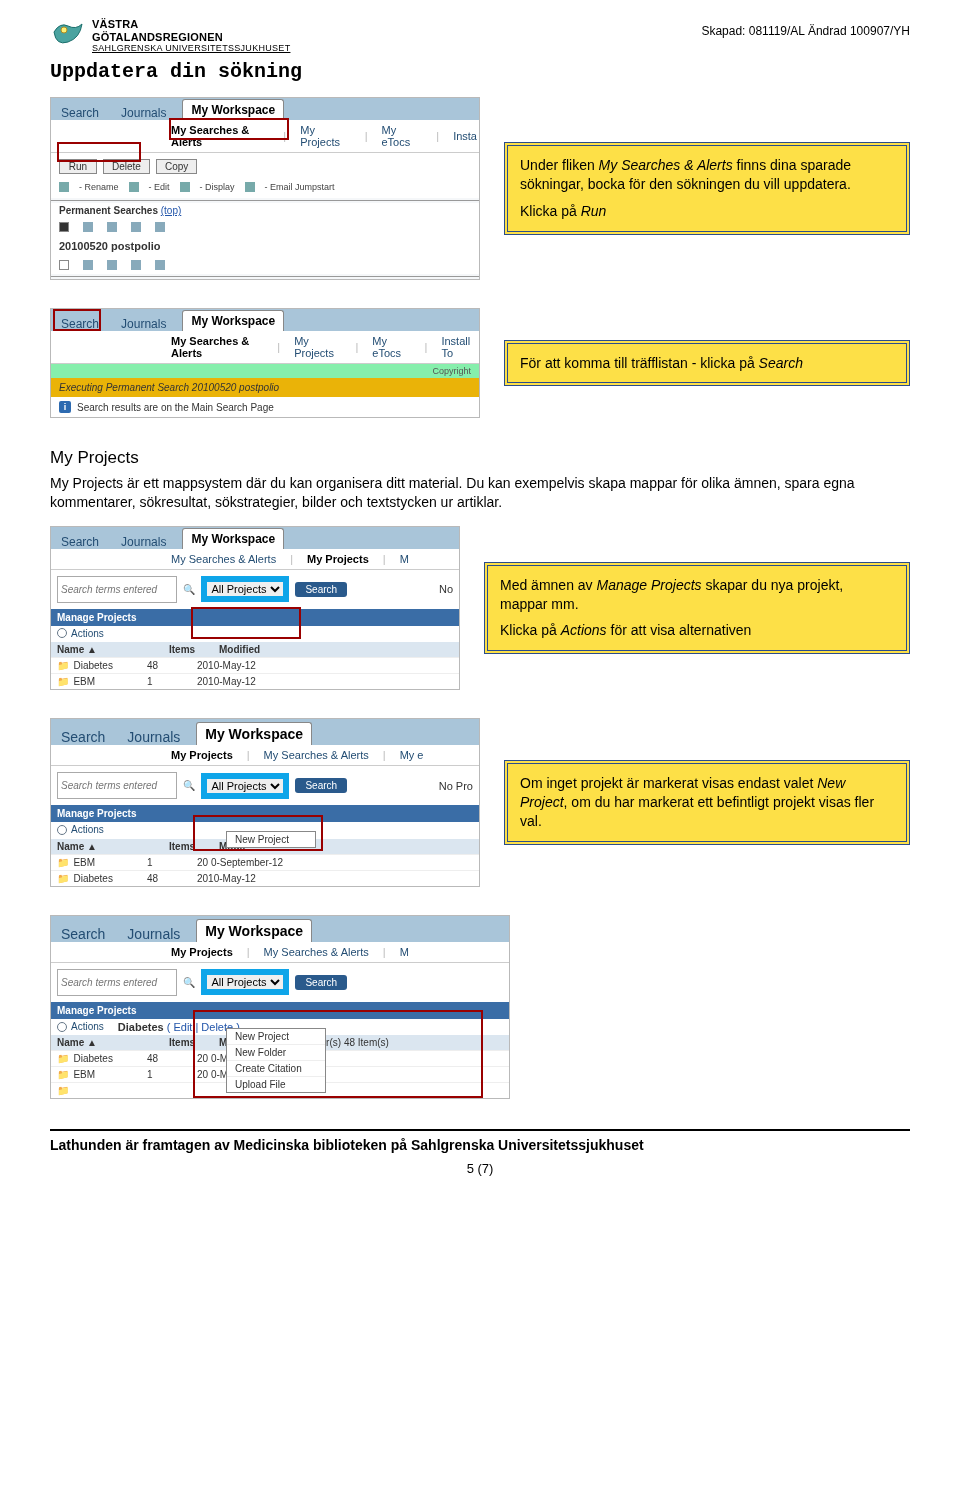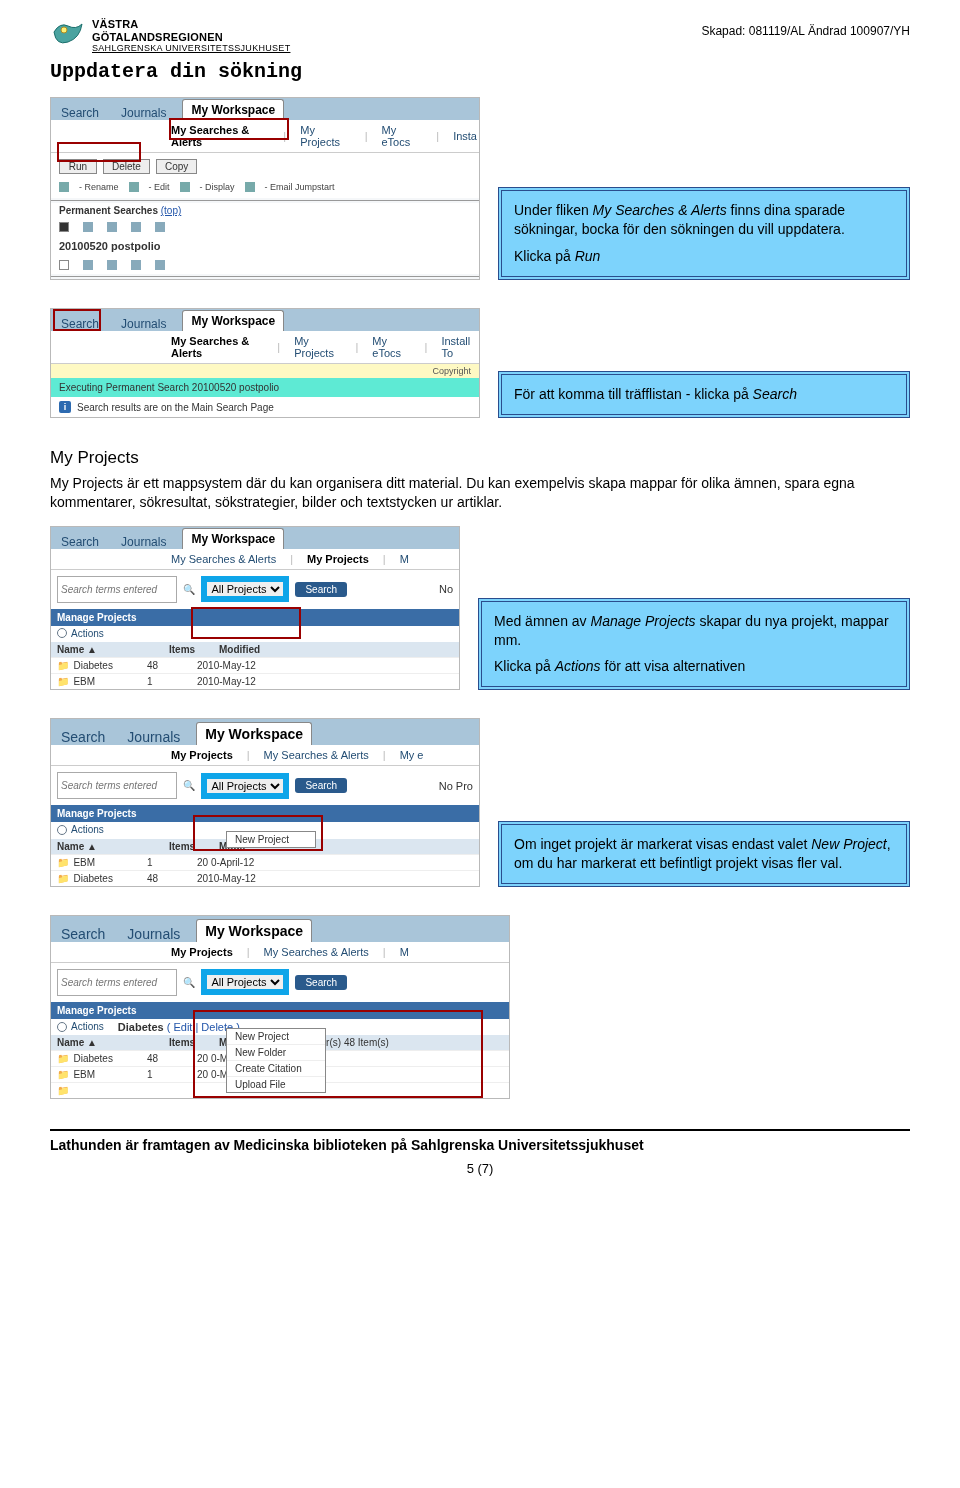--- a/index.html
+++ b/index.html
@@ -15,21 +15,21 @@
     position: relative;
   }
   .page { padding: 18px 50px 30px 50px; }
   .header-row { display: flex; justify-content: space-between; align-items: flex-start; }
   .logo-block { display: flex; align-items: flex-start; gap: 6px; }
   .logo-mark svg { display: block; }
   .logo-text { font-size: 11px; font-weight: bold; letter-spacing: 0.2px; line-height: 1.15; }
   .logo-sub { font-size: 9px; letter-spacing: 0.3px; text-decoration: underline; }
   .created { font-size: 12px; margin-top: 6px; }
   .h1 { font-family: Liberation Mono, monospace; font-size: 20px; margin: 6px 0 14px 0; }
-  .row { display: flex; align-items: flex-end; gap: 18px; margin-bottom: 28px; }
+  .row { display: flex; align-items: center; gap: 24px; margin-bottom: 28px; }
   .screenshot {
     border: 1px solid #b9b9b9;
     background: #f5f7f9;
     font-size: 10px;
     color: #333;
     position: relative;
     flex: 0 0 auto;
   }
   .tabbar { display: flex; align-items: flex-end; background: #a9c5d9; height: 22px; padding-left: 4px; gap: 10px; }
   .tabbar .tab { color: #234d73; font-size: 12px; padding: 4px 6px 0 6px; }
@@ -46,21 +46,21 @@
   .checkrow { padding:4px 8px; display:flex; gap:14px; background:#fff; }
   .checkrow span { display:inline-block; width:10px; height:10px; border:1px solid #888; }
   .boldrow { padding:4px 8px; font-weight:bold; background:#fff; font-size:11px;}
   .grayline { height:1px; background:#999; margin:2px 0;}
   .redbox { position:absolute; border:2px solid #900; }
   .note {
     border: 4px double #2a4d8d;
     padding: 10px 12px;
     font-family: Verdana, Arial, sans-serif;
     font-size: 14px;
-    background: #7dd3fc;
+    background: #fde047;
     flex: 1 1 auto;
     line-height: 1.35;
   }
   .note p { margin: 0 0 8px 0; }
   .note p:last-child { margin-bottom: 0; }
   .note em, .ital { font-style: italic; }
   .section-h { font-family: Verdana, Arial, sans-serif; font-size: 17px; margin: 30px 0 6px 0;}
   .body-p { font-family: Verdana, Arial, sans-serif; font-size: 14px; line-height: 1.35; margin: 0 0 14px 0;}
   .mp-bar { background:#3a6da6; color:#fff; padding:3px 6px; font-size:10px; font-weight:bold;}
   .mp-head { display:flex; padding:2px 6px; background:#dbe6f0; font-size:10px; font-weight:bold;}
@@ -72,23 +72,23 @@
   .searchbar input[type=text]{ width:120px; font-size:10px; border:1px solid #aaa; padding:7px 3px; color:#888; font-style:italic;}
   .searchbar select{ font-size:11px; border:6px solid #0ea5e9;}
   .searchbtn{ background:#2a5a8c; color:#fff; border:none; padding:2px 10px; font-size:10px; border-radius:3px;}
   .nopro { font-size:11px; color:#333;margin-left:44px; }
   .actions-drop { position:absolute; background:#fff; border:1px solid #888; font-size:10px; }
   .actions-drop div{ padding:2px 8px; border-bottom:1px solid #eee; }
   .actions-drop div:last-child{ border-bottom:none; }
   .actions-label { display:inline-flex; align-items:center; gap:4px; color:#234d73; font-size:10px;}
   .gear { display:inline-block; width:10px; height:10px; border:1px solid #678; border-radius:50%;}
   .infoicon { display:inline-block; width:12px; height:12px; background:#2d6ab0; color:#fff; font-size:9px; text-align:center; line-height:12px; border-radius:2px; margin-right:6px; font-weight:bold;}
-  .execline { padding:4px 8px; font-size:10px; background:#5eead4;}
+  .execline { padding:4px 8px; font-size:10px; background:#eab308;font-style:italic;}
   .resultline { padding:4px 8px; font-size:10px; background:#fff; display:flex; align-items:center;}
-  .copyright { font-size:9px; color:#555; padding:2px 8px; background:#fef9c3;}
+  .copyright { font-size:9px; color:#555; padding:2px 8px; background:#86efac;}
   .footer-rule { border-top: 2px solid #000; margin-top: 30px;}
   .footer-text { font-size: 14px; font-weight: bold; padding-top: 6px;}
   .page-num { text-align: center; font-size: 13px; margin-top: 8px;}
   .diab { font-size:11px; font-weight:bold; }
   .diab .ed { color:#2255aa; font-weight:normal;}
 </style>
 </head>
 <body>
 
 <div class="page">
@@ -287,21 +287,21 @@
           </span>
       </div>
       <div class="mp-head">
         <span class="c1"><span>Name</span> ▲</span>
         <span class="c2">Items</span>
         <span class="c3">Modif</span>
       </div>
       <div class="mp-row">
         <span class="c1"><span class="folder-ico">📁</span><span>EBM</span></span>
         <span class="c2">1</span>
-        <span class="c3">20 0-April-12</span>
+        <span class="c3">20 0-September-12</span>
       </div>
       <div class="mp-row">
         <span class="c1"><span class="folder-ico">📁</span><span>Diabetes</span></span>
         <span class="c2">48</span>
         <span class="c3">2010-May-12</span>
       </div>
       <div class="actions-drop" style="top:112px; left:175px; width:90px;">
         <div>New Project</div>
       </div>
       <div class="redbox" style="top:96px; left:142px; width:130px; height:36px;"></div>

